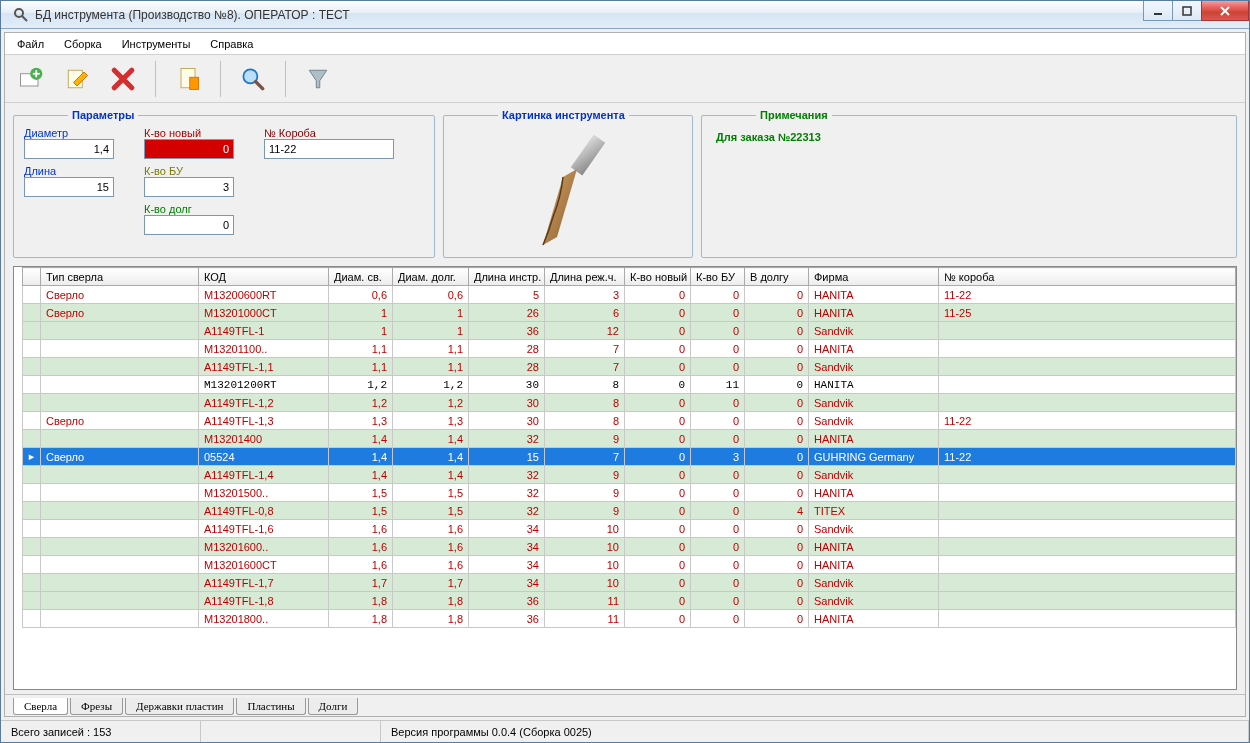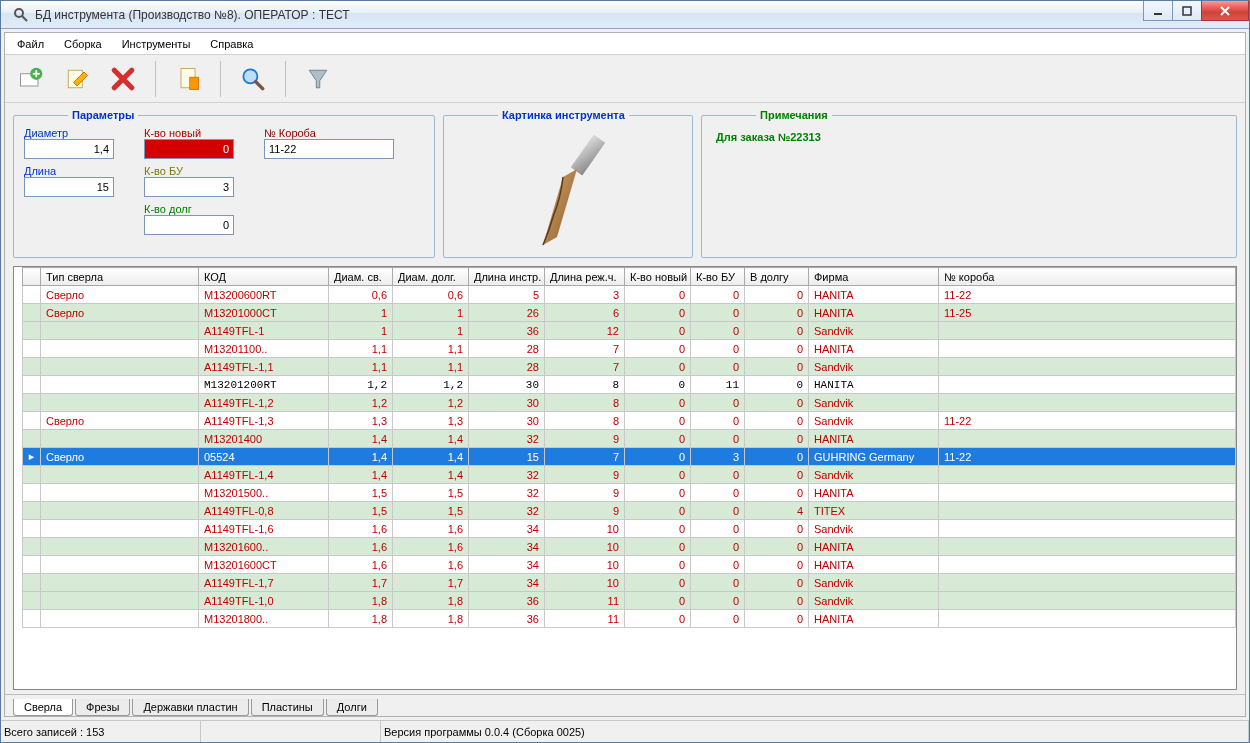--- a/index.html
+++ b/index.html
@@ -97,34 +97,34 @@
 .row-marker { width: 16px; background:#ececec; text-align:center; padding:0;}
 .grid-table td.num { text-align: right; }
 .row-red td { color: #c00000; }
 .row-black td { color: #000; font-family: Liberation Mono, monospace; }
 .row-sel td { background:#1e7be0 !important; color:#fff !important; }
 .row-even td { background:#d6ead6; }
 .row-odd td { background:#fff; }
 
 .bottom-tabs {
   height: 22px; background:#f0f0f0; border-top:1px solid #c0c0c0;
-  display:flex; align-items:flex-end; padding: 2px 8px 0;
+  display:flex; align-items:center; padding: 2px 8px 0; font-family: Liberation Serif, serif;
 }
 .btab {
   border:1px solid #999; border-top:none; background:#ececec;
   padding:2px 10px; margin-right:2px; font-size:11px;
   border-radius: 0 0 3px 3px;
 }
 .btab.active { background:#fff; }
 
 .statusbar {
   height:22px; border-top:1px solid #c8c8c8; background:#f0f0f0;
   display:flex; align-items:center; font-size:11px;
 }
-.status-cell { border-right:1px solid #c8c8c8; padding:0 3px; height:100%; display:flex; align-items:center;}
+.status-cell { border-right:1px solid #c8c8c8; padding:0 10px; height:100%; display:flex; align-items:center;}
 .status-cell:first-child{width:200px;}
 .status-cell.wide{width:180px;}
 .outer-pad { flex:1; display:flex; flex-direction:column; border:1px solid #b0b0b0; margin:3px; background:#f0f0f0;}
 
 col.c-marker{width:18px;} col.c-type{width:158px;} col.c-code{width:130px;}
 col.c-d1{width:64px;} col.c-d2{width:76px;} col.c-d3{width:76px;} col.c-d4{width:80px;}
 col.c-kn{width:66px;} col.c-kb{width:54px;} col.c-dolg{width:64px;}
 col.c-firm{width:130px;} col.c-box{width: auto;}
 </style>
 </head>
@@ -530,21 +530,21 @@
                 <td class="num">10</td>
                 <td class="num">0</td>
                 <td class="num">0</td>
                 <td class="num">0</td>
                 <td>Sandvik</td>
                 <td></td>
               </tr>
               <tr class="row-even row-red">
                 <td class="row-marker"></td>
                 <td></td>
-                <td>A1149TFL-1,0</td>
+                <td>A1149TFL-1,8</td>
                 <td class="num">1,8</td>
                 <td class="num">1,8</td>
                 <td class="num">36</td>
                 <td class="num">11</td>
                 <td class="num">0</td>
                 <td class="num">0</td>
                 <td class="num">0</td>
                 <td>Sandvik</td>
                 <td></td>
               </tr>

